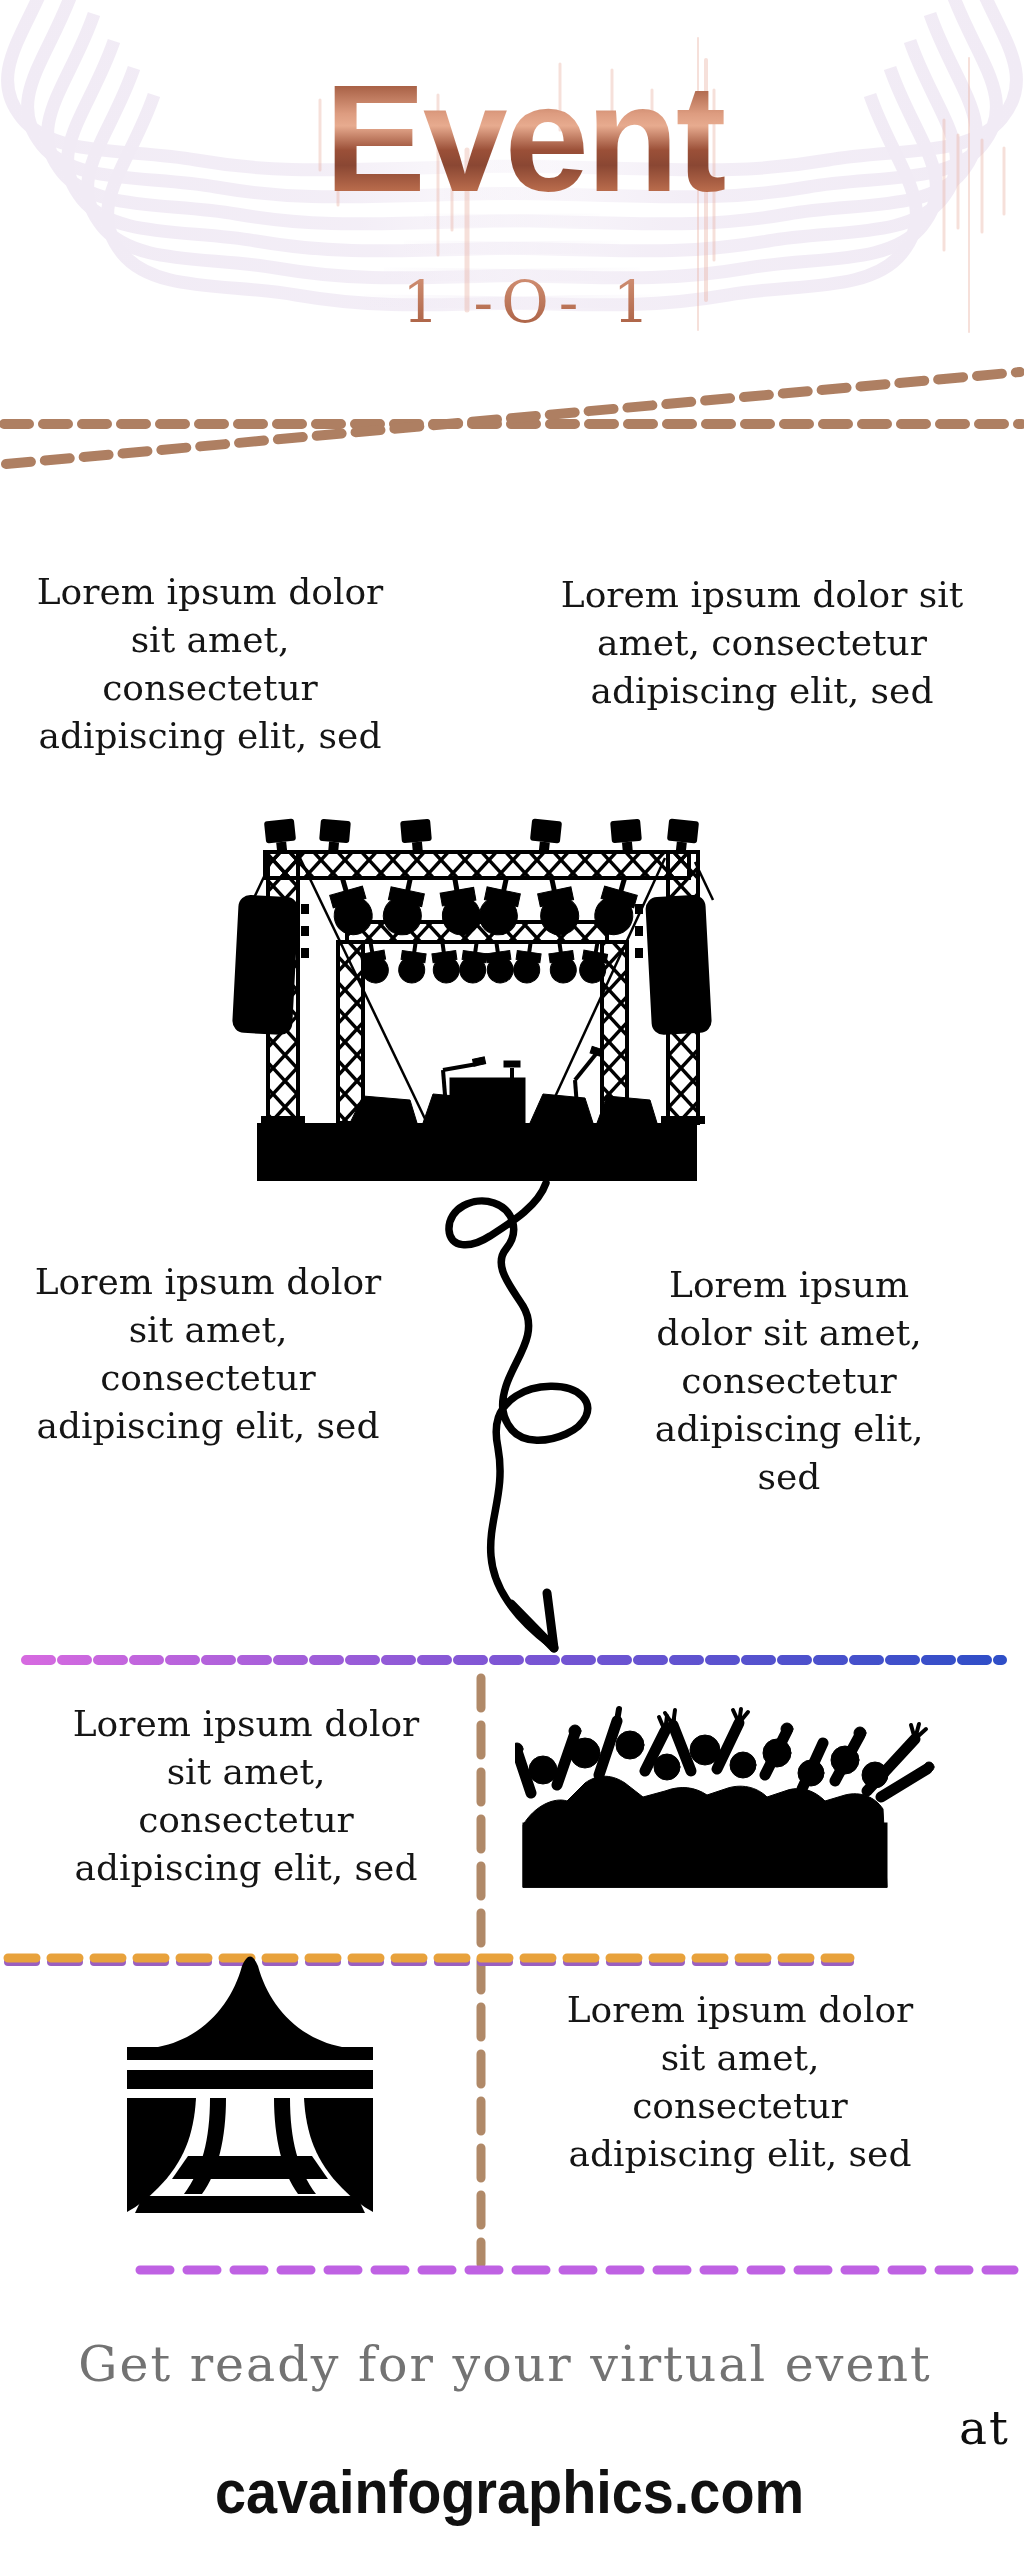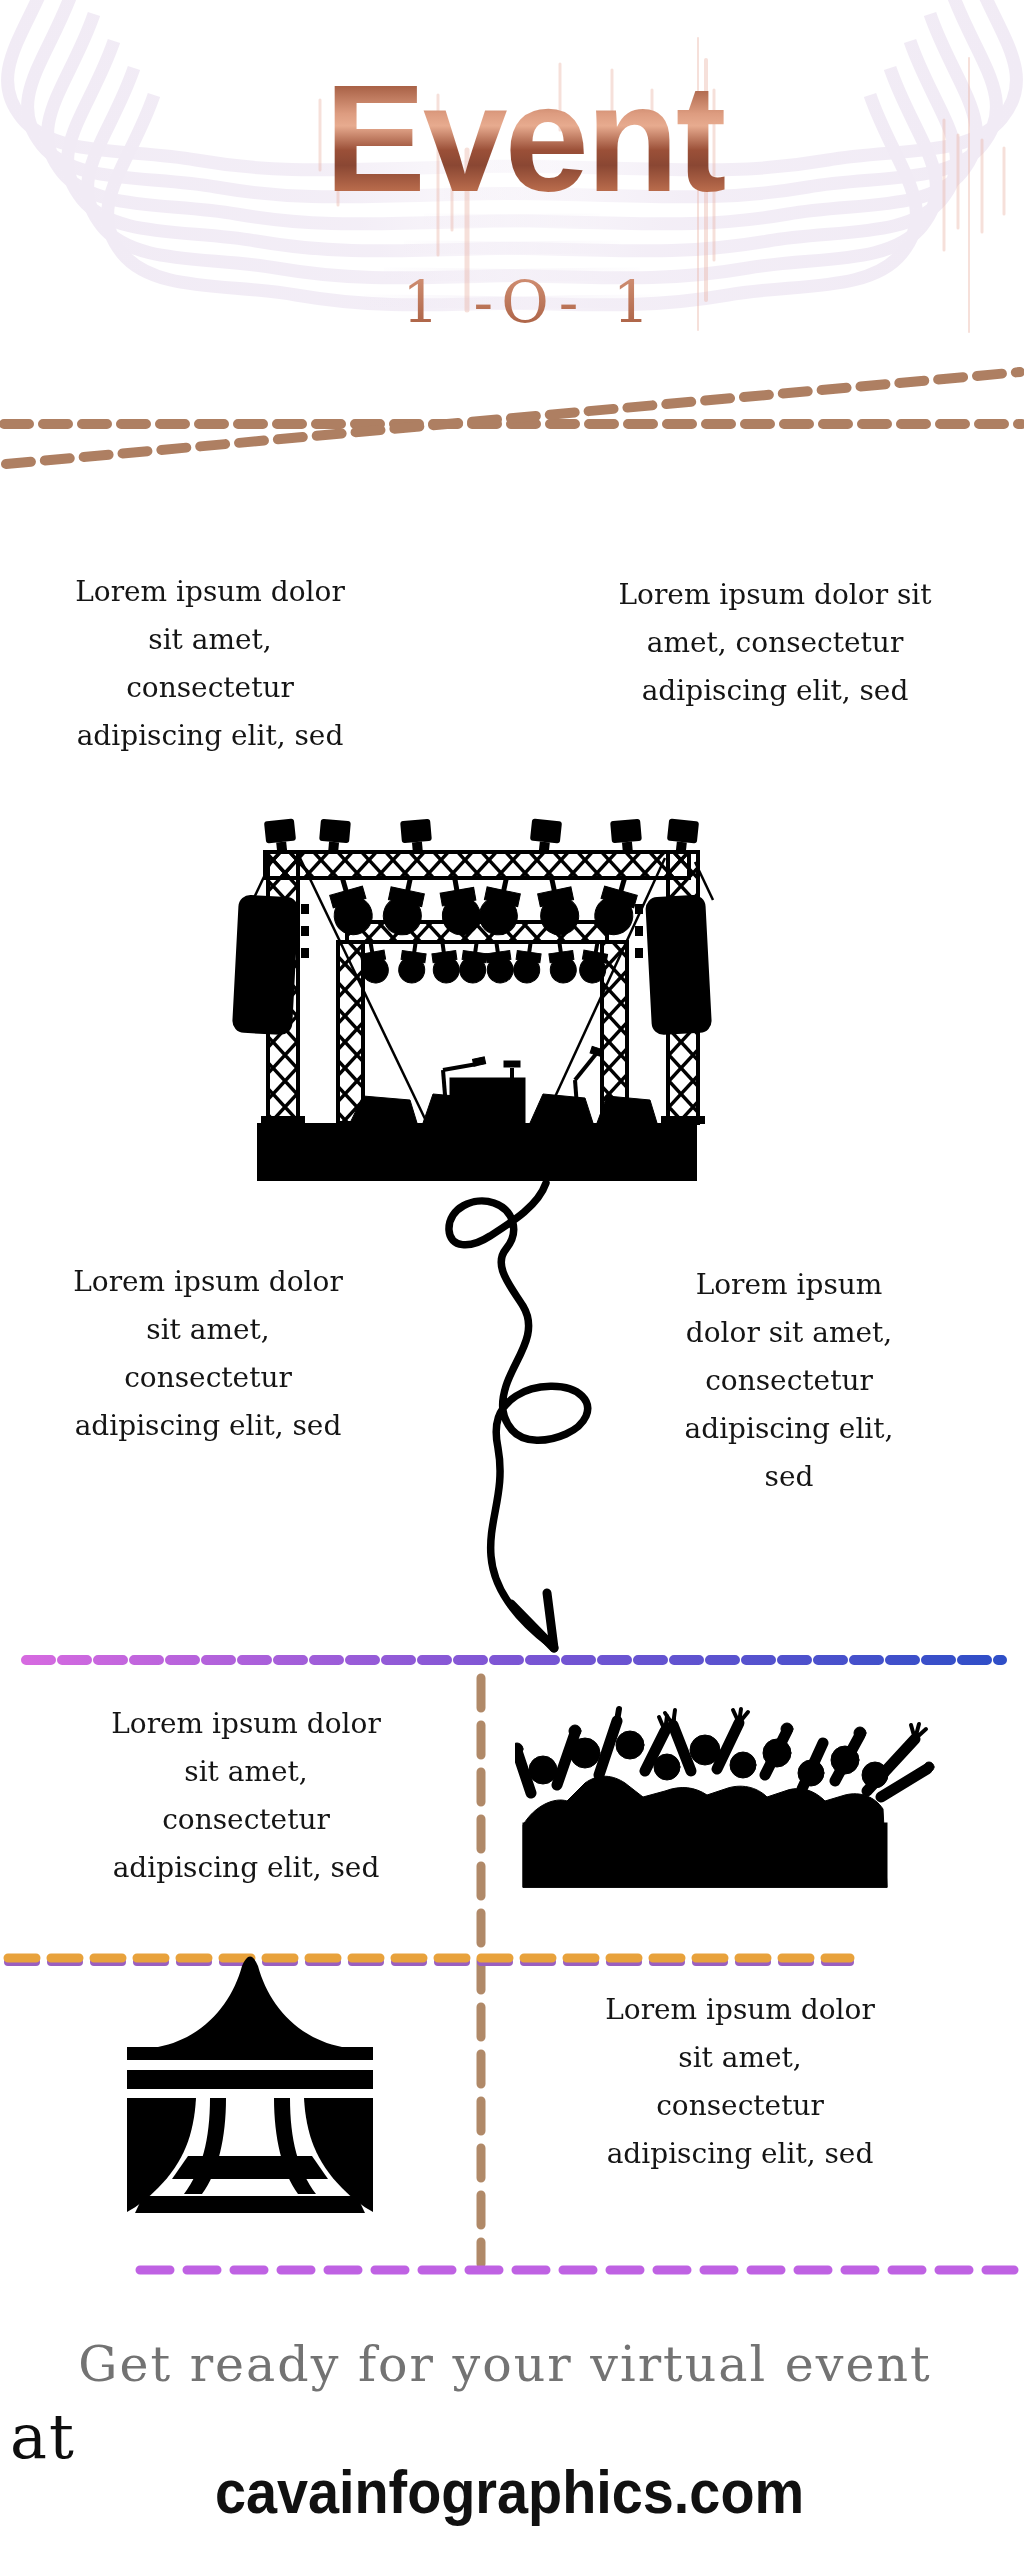--- a/index.html
+++ b/index.html
@@ -14,25 +14,25 @@
          letter-spacing:-3px;
          background:linear-gradient(180deg,#8d4e3a 2%,#a96247 16%,#dd9c80 34%,#e7ab8f 42%,#9b5038 58%,#8a4733 68%,#b76a4b 84%,#c87d5e 100%);
          -webkit-background-clip:text;background-clip:text;color:transparent;}
   .subtitle{left:0;top:268px;width:1060px;text-align:center;
          font-family:"DejaVu Serif",serif;font-size:58px;letter-spacing:8px;
          background:linear-gradient(180deg,#d6967a 0%,#b06käf 50%,#a55a3d 100%);
          background:linear-gradient(180deg,#d6967a 0%,#a55a3d 100%);
          -webkit-background-clip:text;background-clip:text;color:transparent;}
 
   
-  .lorem{font-family:"DejaVu Serif",serif;font-size:28px;line-height:48px;color:#151515;
+  .lorem{font-family:"DejaVu Serif",serif;font-size:36px;line-height:48px;color:#151515;
          text-align:center;white-space:pre-line;}
 
   .footer1{left:0;top:2336px;width:1010px;text-align:center;font-size:49px;letter-spacing:2px;color:#737373;}
-  .footer2{left:10px;top:2400px;width:1010px;text-align:left;font-size:62px;letter-spacing:2px;color:#0e0e0e;}
+  .footer2{left:0;top:2400px;width:1010px;text-align:right;font-size:47px;letter-spacing:2px;color:#0e0e0e;}
   .footer3{left:0;top:2456px;width:1020px;text-align:center;
            font-family:"Liberation Sans",sans-serif;font-weight:700;font-size:62px;color:#111;
            transform:scaleX(.9);transform-origin:505px 50%;letter-spacing:0;}
 </style>
 </head>
 <body>
 
 <div id="canvas">
 
   <svg class="abs" style="left:0;top:0" width="1024" height="560" viewBox="0 0 1024 560">
@@ -85,21 +85,21 @@
     </g>
   </svg>
 
   <div class="abs title">Event</div>
   <div class="abs subtitle">1 -O- 1</div>
 
   <div class="abs lorem" style="left:10px;top:568px;width:400px">Lorem ipsum dolor
 sit amet,
 consectetur
 adipiscing elit, sed</div>
-  <div class="abs lorem" style="left:557px;top:571px;width:436px">Lorem ipsum dolor sit
+  <div class="abs lorem" style="left:544px;top:571px;width:436px">Lorem ipsum dolor sit
 amet, consectetur
 adipiscing elit, sed</div>
 
   <svg class="abs" style="left:225px;top:808px" width="495" height="378" viewBox="0 0 495 378">
     <defs>
       <pattern id="tr" width="24" height="26" patternUnits="userSpaceOnUse">
         <path d="M0,0 L24,26 M24,0 L0,26" stroke="#000" stroke-width="3.5" fill="none"></path>
       </pattern>
     </defs>
 

